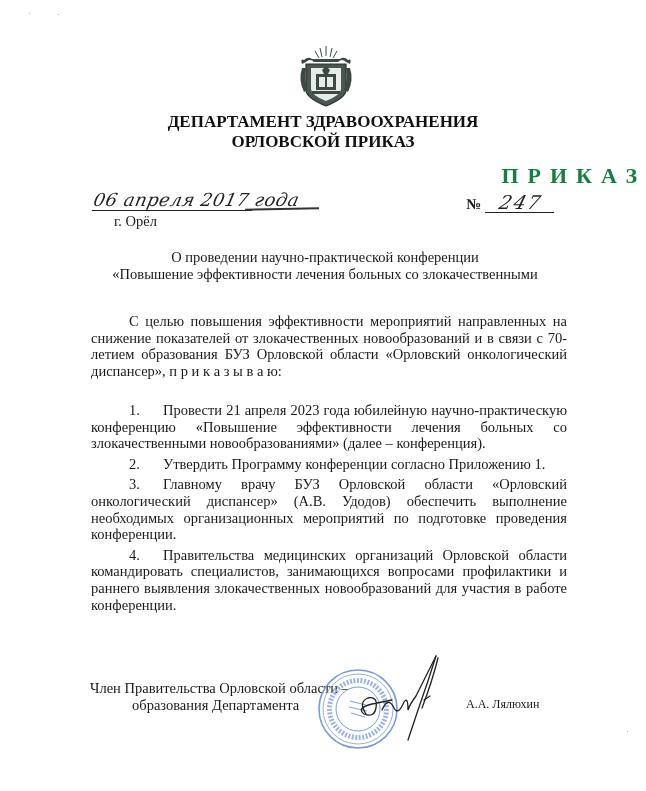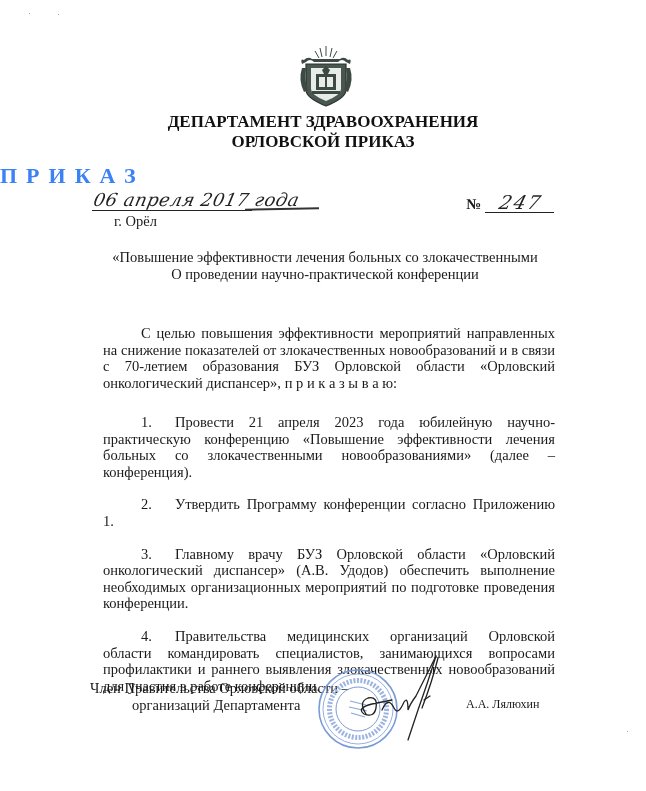--- a/index.html
+++ b/index.html
@@ -8,42 +8,42 @@
       font-family: "Liberation Serif", "DejaVu Serif", serif;
       color: #1a1a1a;
     }
     .abs { position: absolute; }
     .crest { left: 298px; top: 44px; width: 56px; height: 64px; }
     .dept {
       left: 0; width: 646px; text-align: center;
       font-weight: bold; font-size: 17px; line-height: 21px; color: #111;
     }
     .prikaz {
-      left: 0; width: 646px; text-align: left; top: 163px;
-      font-weight: bold; font-size: 22px; letter-spacing: 9px; color: #3b82f6;
+      left: 0; width: 646px; text-align: right; top: 163px;
+      font-weight: bold; font-size: 22px; letter-spacing: 9px; color: #15803d;
     }
     .date-line { left: 92px; top: 210px; width: 160px; border-bottom: 1px solid #222; }
     .date-hand {
       left: 94px; top: 189px; font-family: "DejaVu Serif", serif; font-style: italic;
       font-size: 18px; color: #222; letter-spacing: 0.5px; transform: skewX(-12deg);
     }
     .date-tail { left: 245px; top: 208px; width: 74px; height: 2px; background: #333; transform: rotate(-1deg); }
     .city { left: 114px; top: 213px; font-size: 14.5px; }
     .no-sign { left: 466px; top: 196px; font-size: 15px; font-weight: bold; }
     .no-line { left: 485px; top: 212px; width: 69px; border-bottom: 1px solid #222; }
     .no-hand {
       left: 500px; top: 191px; font-family: "DejaVu Serif", serif; font-style: italic;
       font-size: 19px; color: #222; transform: skewX(-15deg); letter-spacing: 2px;
     }
     .title {
       left: 90px; width: 470px; text-align: center; top: 249px;
       font-size: 14.5px; line-height: 16.5px;
     }
     .p-block { position: absolute; left: 87px; width: 386px; font-size: 14.5px; line-height: 16.6px; }
-    .p-block p { margin: 16px; text-align: justify; }
+    .p-block p { margin: 4px; text-align: justify; }
     .p-block .last { text-align-last: left; }
     .indent { text-indent: 35px; }
     .num { display: inline-block; width: 34px; text-indent: 0; margin-left: 0; }
     .sig-left { left: 90px; top: 680px; font-size: 14.5px; line-height: 17px; }
     .sig-left .l2 { padding-left: 42px; }
     .sig-name { left: 466px; top: 697px; font-size: 12px; }
     .stamp { left: 316px; top: 667px; width: 84px; height: 84px; }
     .signature { left: 352px; top: 652px; width: 100px; height: 100px; }
     .dot { width: 1px; height: 1px; background: #aaa; }
   </style>
@@ -80,22 +80,22 @@
 <div class="abs date-hand">06 апреля 2017 года</div>
 <div class="abs date-line"></div>
 <div class="abs date-tail"></div>
 <div class="abs city">г. Орёл</div>
 
 <div class="abs no-sign">№</div>
 <div class="abs no-hand">247</div>
 <div class="abs no-line"></div>
 
 <div class="abs title">
+  <div>О проведении научно-практической конференции</div>
   <div>«Повышение эффективности лечения больных со злокачественными</div>
-  <div>О проведении научно-практической конференции</div>
 </div>
 
 <div class="p-block" style="top:309px; width:484px; left:87px;">
   <p class="indent last" style="text-indent:38px;">
     <span>С целью повышения эффективности мероприятий направленных на снижение показателей от злокачественных новообразований и в связи с 70-летием образования БУЗ Орловской области «Орловский онкологический диспансер»,</span>
     <span>п р и к а з ы в а ю:</span>
   </p>
 </div>
 
 <div class="p-block" style="top:398px; width:484px;">
@@ -108,21 +108,21 @@
   <p class="last" style="text-indent:38px;">
     <span class="num">3.</span><span>Главному врачу БУЗ Орловской области «Орловский онкологический диспансер» (А.В. Удодов) обеспечить выполнение необходимых организационных мероприятий по подготовке проведения конференции.</span>
   </p>
   <p class="last" style="text-indent:38px;">
     <span class="num">4.</span><span>Правительства медицинских организаций Орловской области командировать специалистов, занимающихся вопросами профилактики и раннего выявления злокачественных новообразований для участия в работе конференции.</span>
   </p>
 </div>
 
 <div class="abs sig-left">
   <div>Член Правительства Орловской области –</div>
-  <div class="l2">организаций Департамента</div>
+  <div class="l2">образования Департамента</div>
 </div>
 
 <div class="abs stamp">
   <svg width="84" height="84" viewBox="0 0 84 84">
     <circle cx="42" cy="42" r="39" fill="none" stroke="#7b9bd6" stroke-width="1.6"></circle>
     <circle cx="42" cy="42" r="35" fill="none" stroke="#7b9bd6" stroke-width="0.8"></circle>
     <circle cx="42" cy="42" r="22" fill="none" stroke="#7b9bd6" stroke-width="1"></circle>
     <circle cx="42" cy="42" r="28.5" fill="none" stroke="#9db4e0" stroke-width="5" stroke-dasharray="2 1.5"></circle>
     <g stroke="#8aa6db" stroke-width="1.2">
       <line x1="34" y1="34" x2="50" y2="38"></line>

